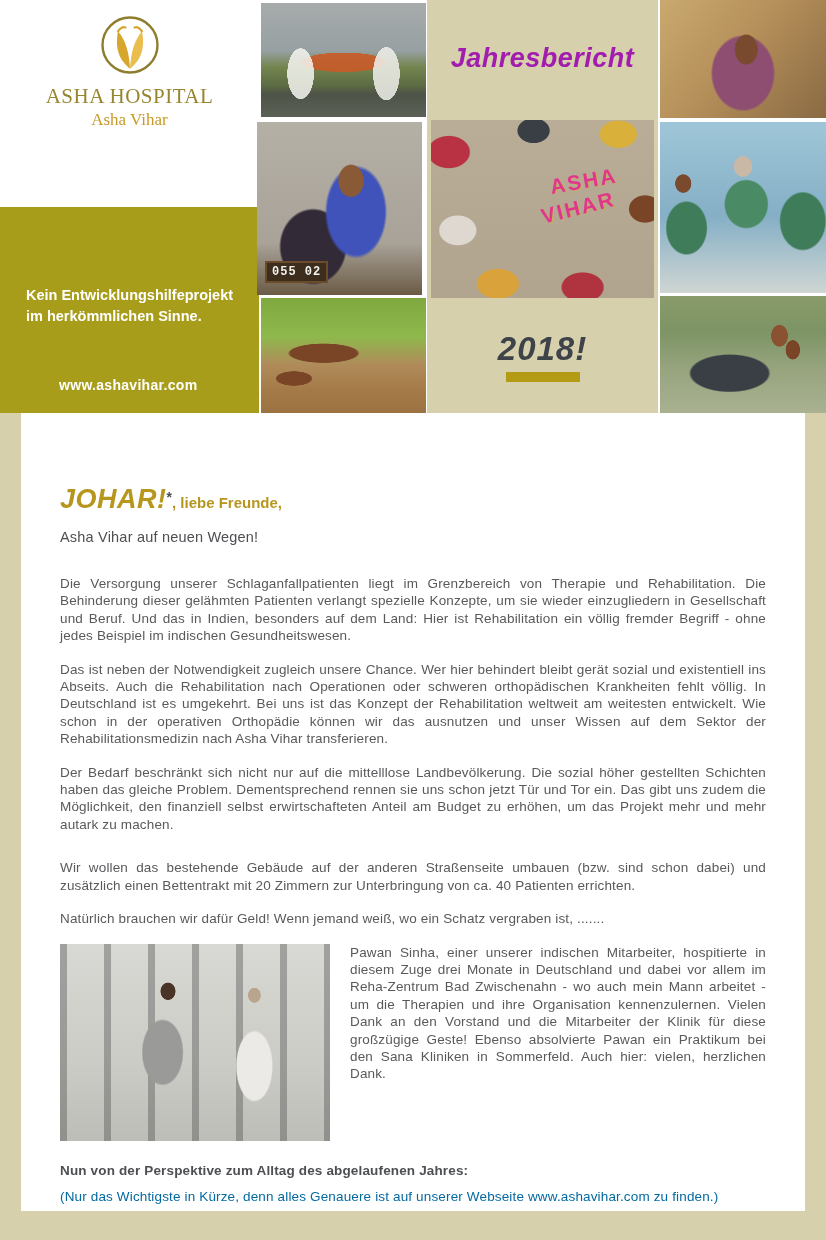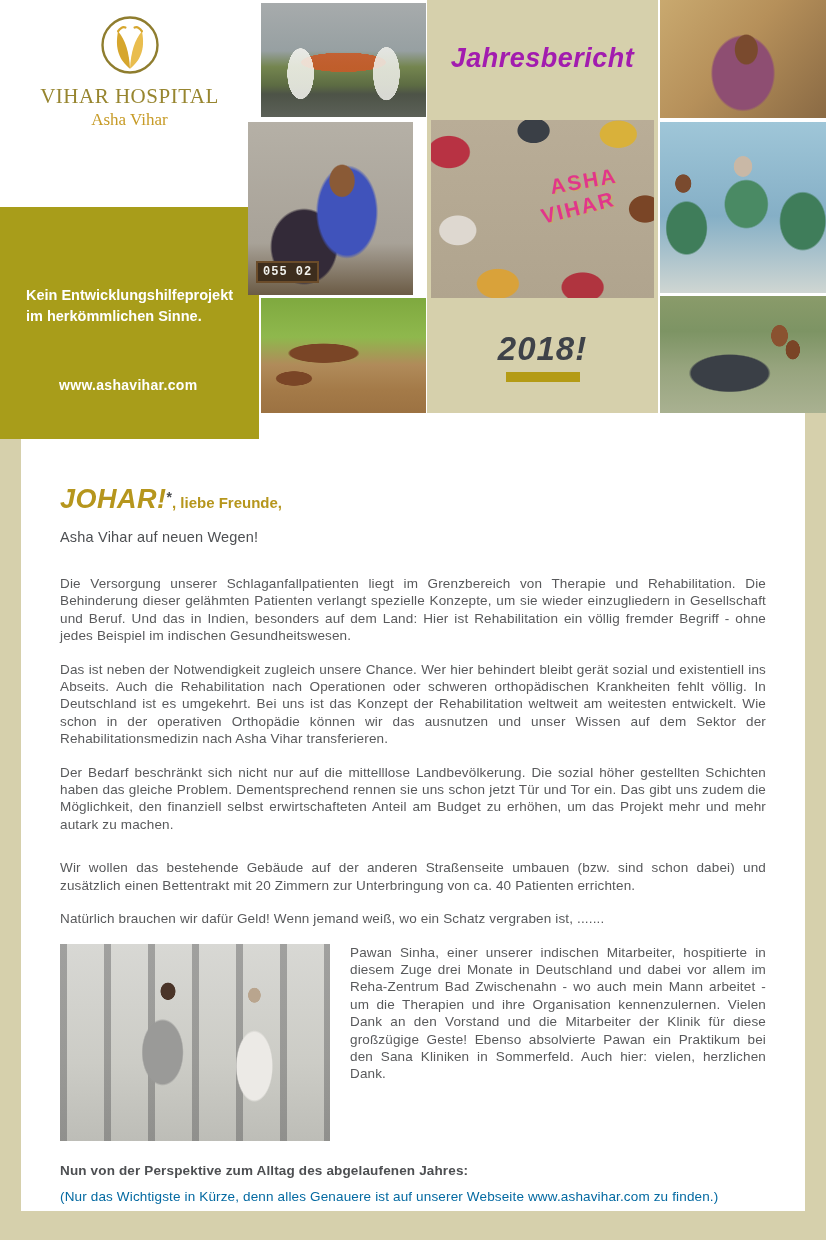--- a/index.html
+++ b/index.html
@@ -21,21 +21,21 @@
   .logo-title {
     font-family: "Liberation Serif", serif;
     font-size: 21px; letter-spacing: .5px;
     color: #97852f; margin-top: 2px;
   }
   .logo-sub {
     font-family: "Liberation Serif", serif;
     font-size: 17px; color: #c79b27; margin-top: 1px;
   }
 
-  .tagline-box { left:0; top:207px; width:259px; height:232px; background:#a89d1a; }
+  .tagline-box { left:0; top:207px; width:259px; height:206px; background:#a89d1a; }
   .tagline {
     position:absolute; left:26px; top:78px;
     color:#fff; font-weight:bold; font-size:14.5px; line-height:1.45;
   }
   .website {
     position:absolute; left:59px; top:170px;
     color:#fff; font-weight:bold; font-size:14px; letter-spacing:.3px;
   }
 
   .mid-col { left:427px; top:0; width:231px; height:413px; background:#d6d0ac; }
@@ -48,21 +48,21 @@
 
   
   .ph { position:absolute; }
   .ph-stretcher { left:261px; top:3px; width:165px; height:114px;
     background:
       radial-gradient(22px 42px at 24% 62%, rgba(245,245,240,.85) 0 60%, transparent 61%),
       radial-gradient(22px 44px at 76% 62%, rgba(240,240,235,.85) 0 60%, transparent 61%),
       radial-gradient(70px 16px at 50% 52%, rgba(200,90,40,.9) 0 60%, transparent 61%),
       linear-gradient(180deg,#a7abac 0%,#97a0a2 42%,#74854f 56%,#5d6c43 72%,#4d5347 80%,#5c6158 100%);
   }
-  .ph-woman { left:248px; top:122px; width:165px; height:173px;
+  .ph-woman { left:257px; top:122px; width:165px; height:173px;
     background:
       radial-gradient(22px 28px at 57% 34%, #8a5a36 0 55%, transparent 60%),
       radial-gradient(52px 78px at 60% 52%, #4053bb 0 55%, transparent 60%),
       radial-gradient(55px 62px at 34% 72%, #332a38 0 58%, transparent 62%),
       linear-gradient(180deg,#b5b0a6 0%,#a8a298 70%,#6b5b45 100%);
   }
   .counter-chip { position:absolute; left:8px; bottom:12px; background:#3d2d1d; color:#f2f2ee;
     font-family:"Liberation Mono", monospace; font-size:12px; font-weight:bold;
     padding:2px 5px; border:2px solid #6b4c2a; letter-spacing:1px; }
   .ph-planting { left:261px; top:298px; width:165px; height:115px;
@@ -157,21 +157,21 @@
 
   <div class="logo-box">
     <div class="logo-mark">
       <svg width="66" height="66" viewBox="0 0 72 72">
         <circle cx="36" cy="36" r="30" fill="none" stroke="#8f7d2e" stroke-width="2.6"></circle>
         <path d="M36 62 C 25 53, 19 41, 23 21 C 31 31, 35 43, 36 62 Z" fill="#d6a62d"></path>
         <path d="M36 62 C 47 53, 53 41, 49 21 C 41 31, 37 43, 36 62 Z" fill="#e9bd4e"></path>
         <path d="M23 21 C 26 17, 29 16, 31 17 M49 21 C 46 17, 43 16, 41 17" stroke="#d6a62d" stroke-width="2.4" fill="none" stroke-linecap="round"></path>
       </svg>
     </div>
-    <div class="logo-title">VIHAR HOSPITAL</div>
+    <div class="logo-title">ASHA HOSPITAL</div>
     <div class="logo-sub">Asha Vihar</div>
   </div>
 
   <div class="tagline-box">
     <div class="tagline">
       <span>Kein Entwicklungshilfeprojekt</span><br>
       <span>im herkömmlichen Sinne.</span>
     </div>
     <div class="website">www.ashavihar.com</div>
   </div>

